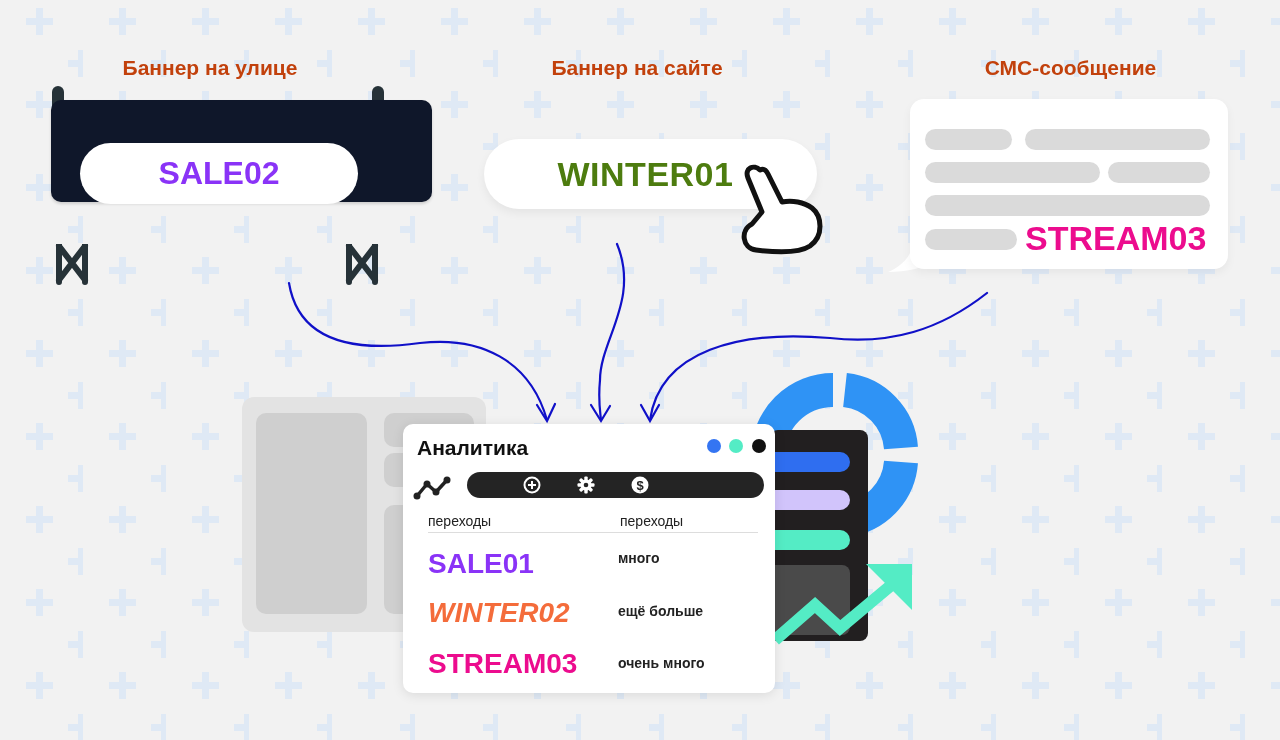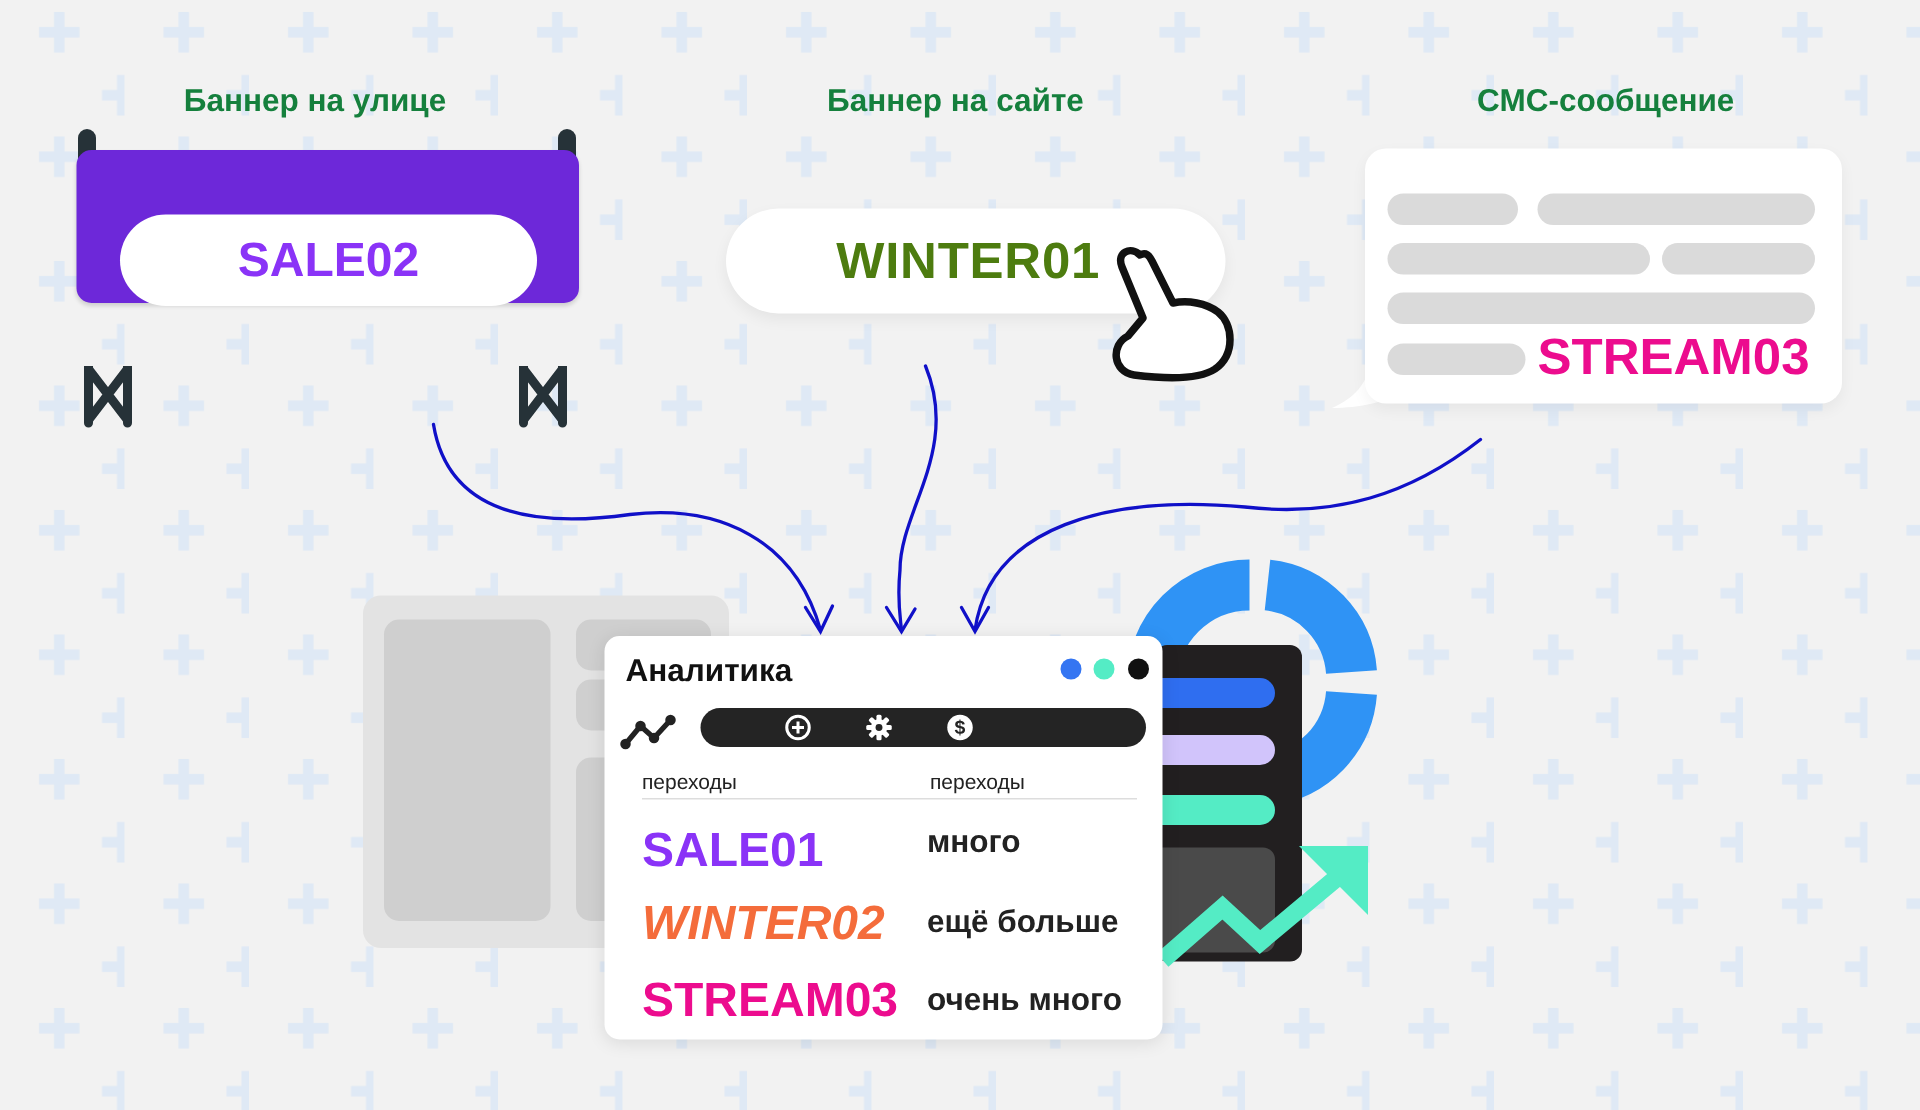--- a/index.html
+++ b/index.html
@@ -4,31 +4,32 @@
   <style>
     html, body { margin: 0; padding: 0; }
     body {
       width: 1280px; height: 740px; overflow: hidden; position: relative;
       background: #f2f2f2;
       font-family: "Liberation Sans", "DejaVu Sans", sans-serif;
     }
     .bg-pattern { position: absolute; inset: 0; z-index: 0; }
     .abs { position: absolute; }
     .caption {
-      position: absolute; font-weight: 700; font-size: 21px; color: #15803d;
+      position: absolute; font-weight: 700; font-size: 21px; color: #c2410c;
       text-align: center; white-space: nowrap; z-index: 2;
     }
     
     .post {
       position: absolute; width: 12px; background: #263238; border-radius: 6px 6px 0 0; z-index: 1;
     }
     .banner {
       position: absolute; left: 51px; top: 100px; width: 335px; height: 102px;
-      background: #6d28d9; border-radius: 10px; z-index: 2;
+      background: #0f172a; border-radius: 10px; z-index: 2;
       box-shadow: 0 2px 3px rgba(0,0,0,0.15);
+      padding-left: 46px;
     }
     .banner-pill {
       position: absolute; left: 29px; top: 43px; width: 278px; height: 61px;
       background: #fff; border-radius: 31px;
       display: flex; align-items: center; justify-content: center;
       font-weight: 700; font-size: 32px; color: #8a33f7;
     }
     
     .form-pill {
       position: absolute; left: 484px; top: 139px; width: 333px; height: 70px;
@@ -72,22 +73,22 @@
     .card-title { position: absolute; left: 14px; top: 12px; font-size: 21px; font-weight: 700; color: #111; }
     .dot { position: absolute; top: 15px; width: 14px; height: 14px; border-radius: 50%; }
     .toolbar {
       position: absolute; left: 64px; top: 48px; width: 297px; height: 26px;
       background: #242424; border-radius: 13px;
     }
     .tool { position: absolute; top: 3px; width: 20px; height: 20px; }
     .trend-icon { position: absolute; left: 9px; top: 50px; }
     .col-head { position: absolute; top: 89px; font-size: 14px; color: #222; }
     .divider { position: absolute; left: 25px; top: 108px; width: 330px; height: 1px; background: #ddd; }
-    .code { position: absolute; left: 25px; font-size: 32px; font-weight: 700; }
-    .val { position: absolute; left: 215px; font-size: 21px; font-weight: 700; color: #222; }
+    .code { position: absolute; left: 25px; font-size: 28px; font-weight: 700; }
+    .val { position: absolute; left: 215px; font-size: 14px; font-weight: 700; color: #222; }
     
     .arrows { position: absolute; left: 0; top: 0; z-index: 6; pointer-events: none; }
     .hand { position: absolute; left: 738px; top: 160px; z-index: 3; }
   </style>
 </head>
 <body>
 
 <svg class="bg-pattern" width="1280" height="740">
   <defs>
     <pattern id="plus" x="0" y="0" width="83" height="83" patternUnits="userSpaceOnUse">

